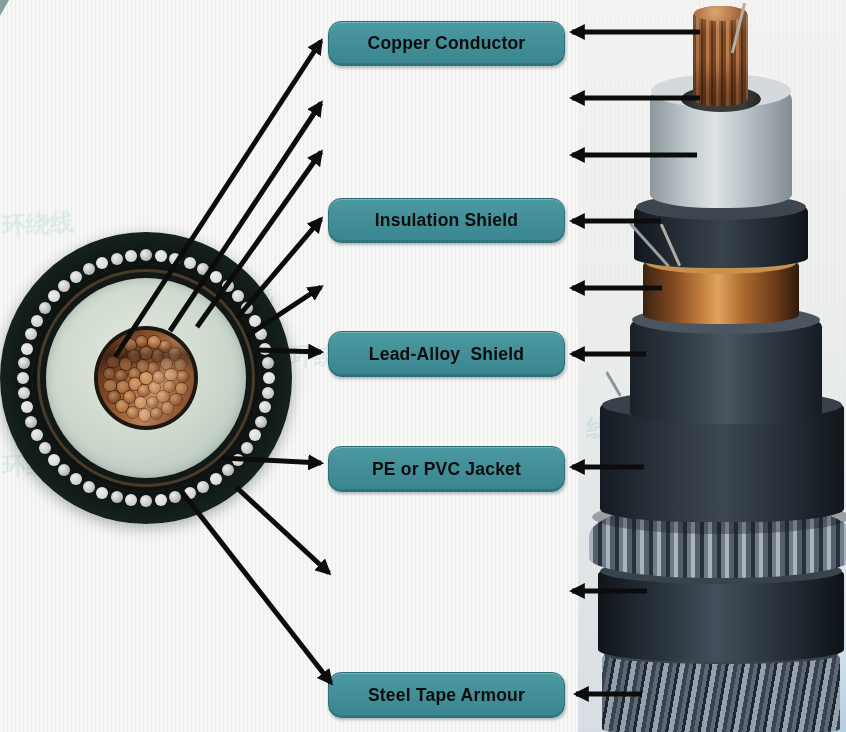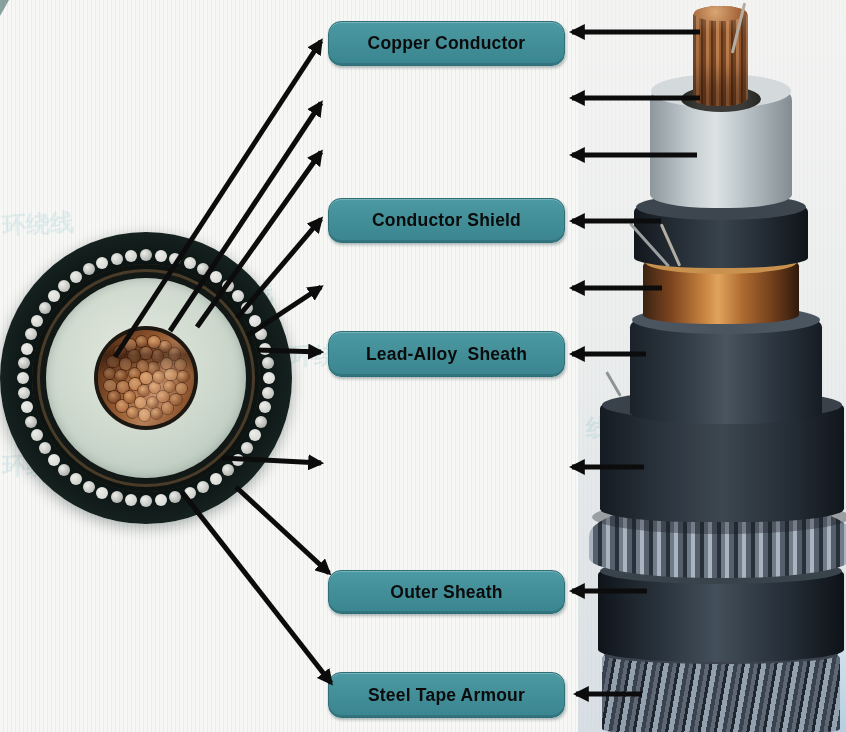--- a/index.html
+++ b/index.html
@@ -226,27 +226,27 @@
     <div class="wire" style="left:152px;top:2px;width:3px;height:52px;transform:rotate(14deg);"></div>
     <div class="wire" style="left:63px;top:216px;width:3px;height:58px;transform:rotate(-42deg);background:#9aa0a0;"></div>
     <div class="wire" style="left:84px;top:222px;width:3px;height:46px;transform:rotate(-24deg);"></div>
     <div class="wire" style="left:27px;top:370px;width:3px;height:28px;transform:rotate(-30deg);background:#8e9494;"></div>
   </div>
 
   <div class="label-box" style="top:21px;">
       <span>Copper Conductor</span>
     </div>
   <div class="label-box" style="top:198px;">
-      <span>Conductor Shield</span>
+      <span>Insulation Shield</span>
     </div>
   <div class="label-box" style="top:331px;height:46px;">
-      <span>Lead-Alloy  Sheath</span>
-    </div>
-  <div class="label-box" style="top:570px;height:44px;">
-      <span>Outer Sheath</span>
+      <span>Lead-Alloy  Shield</span>
+    </div>
+  <div class="label-box" style="top:446px;height:46px;">
+      <span>PE or PVC Jacket</span>
     </div>
   <div class="label-box" style="top:672px;height:46px;">
       <span>Steel Tape Armour</span>
     </div>
 
   <svg id="arrows" width="846" height="732" viewBox="0 0 846 732">
     <defs>
       <marker id="ah" viewBox="0 0 10 10" refX="8" refY="5" markerWidth="3.2" markerHeight="3.2" orient="auto-start-reverse">
         <path d="M0,0 L10,5 L0,10 z" fill="#0c0c0c"></path>
       </marker>

